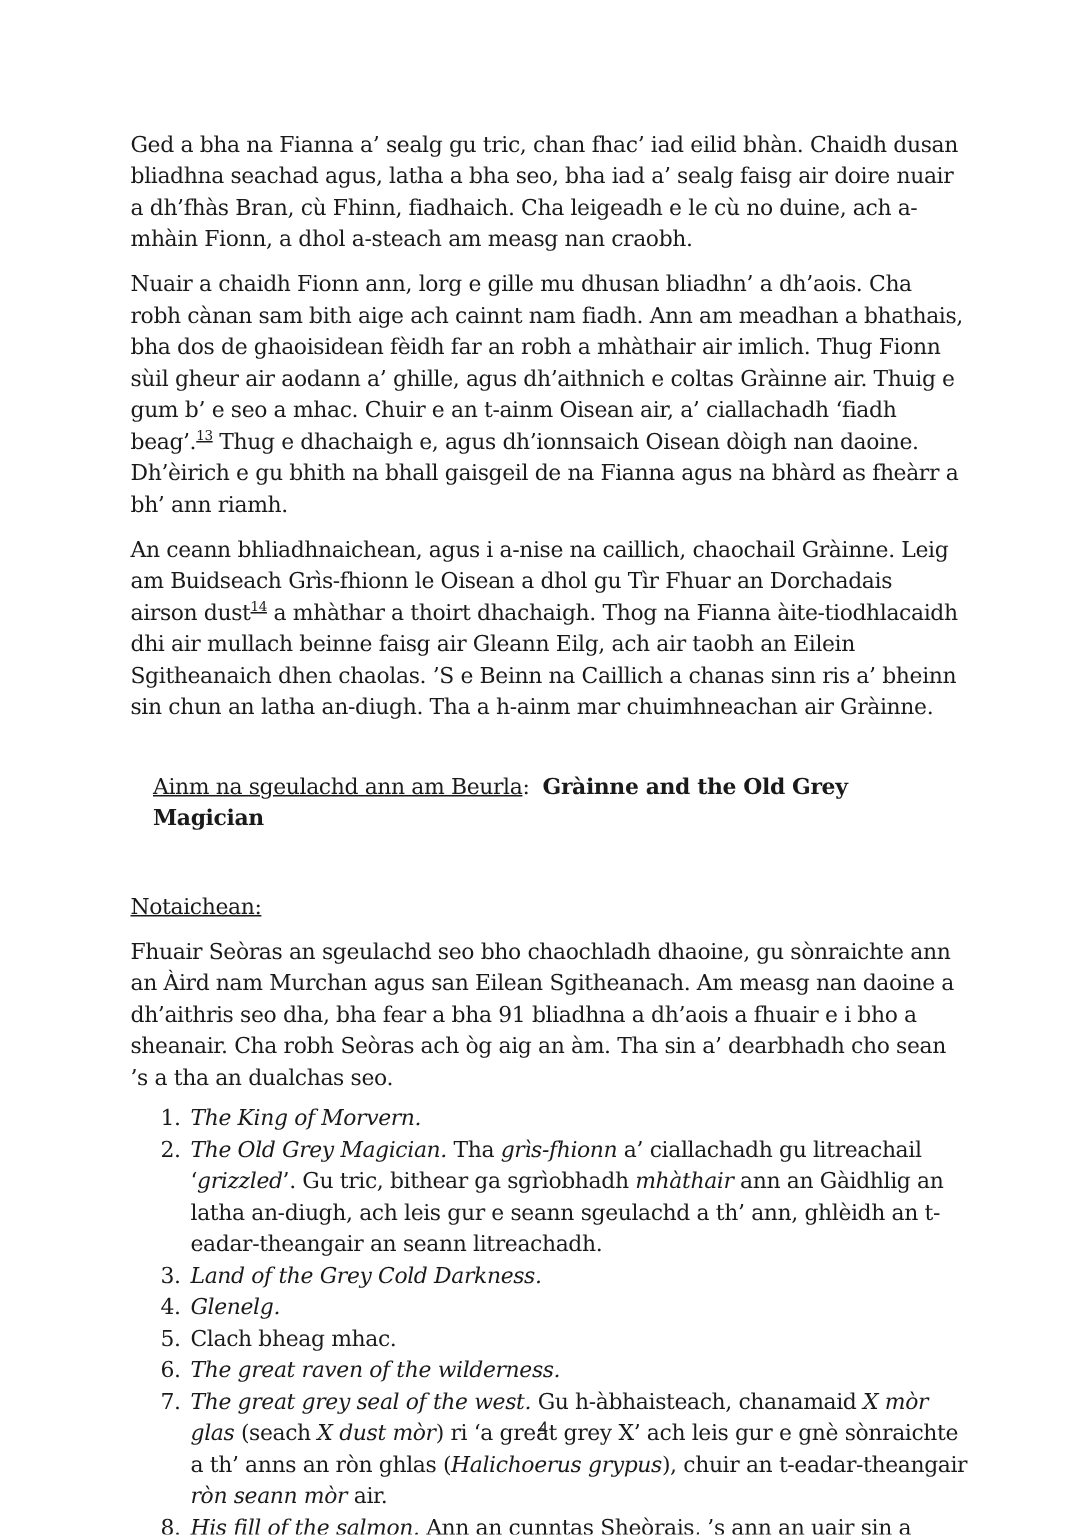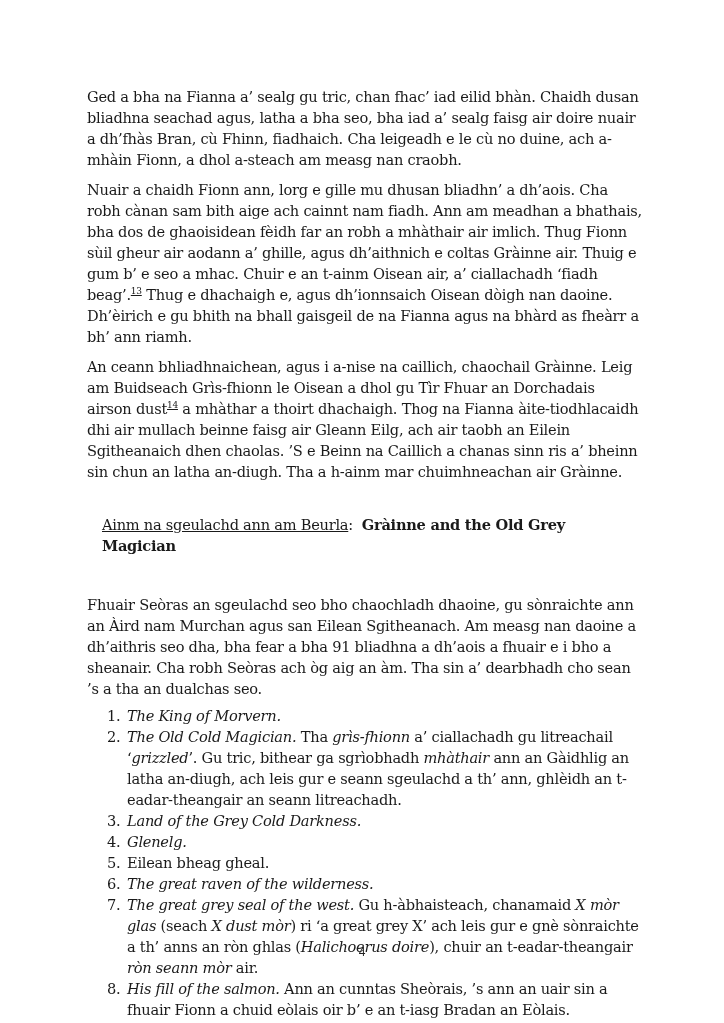--- a/index.html
+++ b/index.html
@@ -28,49 +28,50 @@
 </head>
 <body>
 
 <div class="page">
   <p>Ged a bha na Fianna a’ sealg gu tric, chan fhac’ iad eilid bhàn. Chaidh dusan bliadhna seachad agus, latha a bha seo, bha iad a’ sealg faisg air doire nuair a dh’fhàs Bran, cù Fhinn, fiadhaich. Cha leigeadh e le cù no duine, ach a-mhàin Fionn, a dhol a-steach am measg nan craobh.</p>
   <p><span>Nuair a chaidh Fionn ann, lorg e gille mu dhusan bliadhn’ a dh’aois. Cha robh cànan sam bith aige ach cainnt nam fiadh. Ann am meadhan a bhathais, bha dos de ghaoisidean fèidh far an robh a mhàthair air imlich. Thug Fionn sùil gheur air aodann a’ ghille, agus dh’aithnich e coltas Gràinne air. Thuig e gum b’ e seo a mhac. Chuir e an t-ainm Oisean air, a’ ciallachadh ‘fiadh beag’.</span><sup>13</sup><span> Thug e dhachaigh e, agus dh’ionnsaich Oisean dòigh nan daoine. Dh’èirich e gu bhith na bhall gaisgeil de na Fianna agus na bhàrd as fheàrr a bh’ ann riamh.</span></p>
   <p><span>An ceann bhliadhnaichean, agus i a-nise na caillich, chaochail Gràinne. Leig am Buidseach Grìs-fhionn le Oisean a dhol gu Tìr Fhuar an Dorchadais airson dust</span><sup>14</sup><span> a mhàthar a thoirt dhachaigh. Thog na Fianna àite-tiodhlacaidh dhi air mullach beinne faisg air Gleann Eilg, ach air taobh an Eilein Sgitheanaich dhen chaolas. ’S e Beinn na Caillich a chanas sinn ris a’ bheinn sin chun an latha an-diugh. Tha a h-ainm mar chuimhneachan air Gràinne.</span></p>
 
   <p class="title-line"><span class="u">Ainm na sgeulachd ann am Beurla</span><span style="white-space:pre">:  </span><span class="b">Gràinne and the Old Grey Magician</span></p>
 
+  <p class="notes-head u">Notaichean:</p>
   <p style="margin-bottom:6px">Fhuair Seòras an sgeulachd seo bho chaochladh dhaoine, gu sònraichte ann an Àird nam Murchan agus san Eilean Sgitheanach. Am measg nan daoine a dh’aithris seo dha, bha fear a bha 91 bliadhna a dh’aois a fhuair e i bho a sheanair. Cha robh Seòras ach òg aig an àm. Tha sin a’ dearbhadh cho sean ’s a tha an dualchas seo.</p>
   <ol id="notes-list">
       <li>
         <span class="num">1.</span>
         <span class="txt"><em>The King of Morvern.</em></span>
       </li>
       <li>
         <span class="num">2.</span>
-        <span class="txt"><em>The Old Cold Magician.</em> Tha <em>grìs-fhionn</em> a’ ciallachadh gu litreachail ‘<em>grizzled</em>’. Gu tric, bithear ga sgrìobhadh <em>mhàthair</em> ann an Gàidhlig an latha an-diugh, ach leis gur e seann sgeulachd a th’ ann, ghlèidh an t-eadar-theangair an seann litreachadh.</span>
+        <span class="txt"><em>The Old Grey Magician.</em> Tha <em>grìs-fhionn</em> a’ ciallachadh gu litreachail ‘<em>grizzled</em>’. Gu tric, bithear ga sgrìobhadh <em>mhàthair</em> ann an Gàidhlig an latha an-diugh, ach leis gur e seann sgeulachd a th’ ann, ghlèidh an t-eadar-theangair an seann litreachadh.</span>
       </li>
       <li>
         <span class="num">3.</span>
         <span class="txt"><em>Land of the Grey Cold Darkness.</em></span>
       </li>
       <li>
         <span class="num">4.</span>
         <span class="txt"><em>Glenelg.</em></span>
       </li>
       <li>
         <span class="num">5.</span>
-        <span class="txt">Eilean bheag gheal.</span>
+        <span class="txt">Clach bheag mhac.</span>
       </li>
       <li>
         <span class="num">6.</span>
         <span class="txt"><em>The great raven of the wilderness.</em></span>
       </li>
       <li>
         <span class="num">7.</span>
-        <span class="txt"><em>The great grey seal of the west.</em> Gu h-àbhaisteach, chanamaid <em>X mòr glas</em> (seach <em>X dust mòr</em>) ri ‘a great grey X’ ach leis gur e gnè sònraichte a th’ anns an ròn ghlas (<em>Halichoerus doire</em>), chuir an t-eadar-theangair <em>ròn seann mòr</em> air.</span>
+        <span class="txt"><em>The great grey seal of the west.</em> Gu h-àbhaisteach, chanamaid <em>X mòr glas</em> (seach <em>X dust mòr</em>) ri ‘a great grey X’ ach leis gur e gnè sònraichte a th’ anns an ròn ghlas (<em>Halichoerus grypus</em>), chuir an t-eadar-theangair <em>ròn seann mòr</em> air.</span>
       </li>
       <li>
         <span class="num">8.</span>
         <span class="txt"><em>His fill of the salmon.</em> Ann an cunntas Sheòrais, ’s ann an uair sin a fhuair Fionn a chuid eòlais oir b’ e an t-iasg Bradan an Eòlais.</span>
       </li>
     </ol>
 </div>
 
 <div class="pageno">4</div>
 

